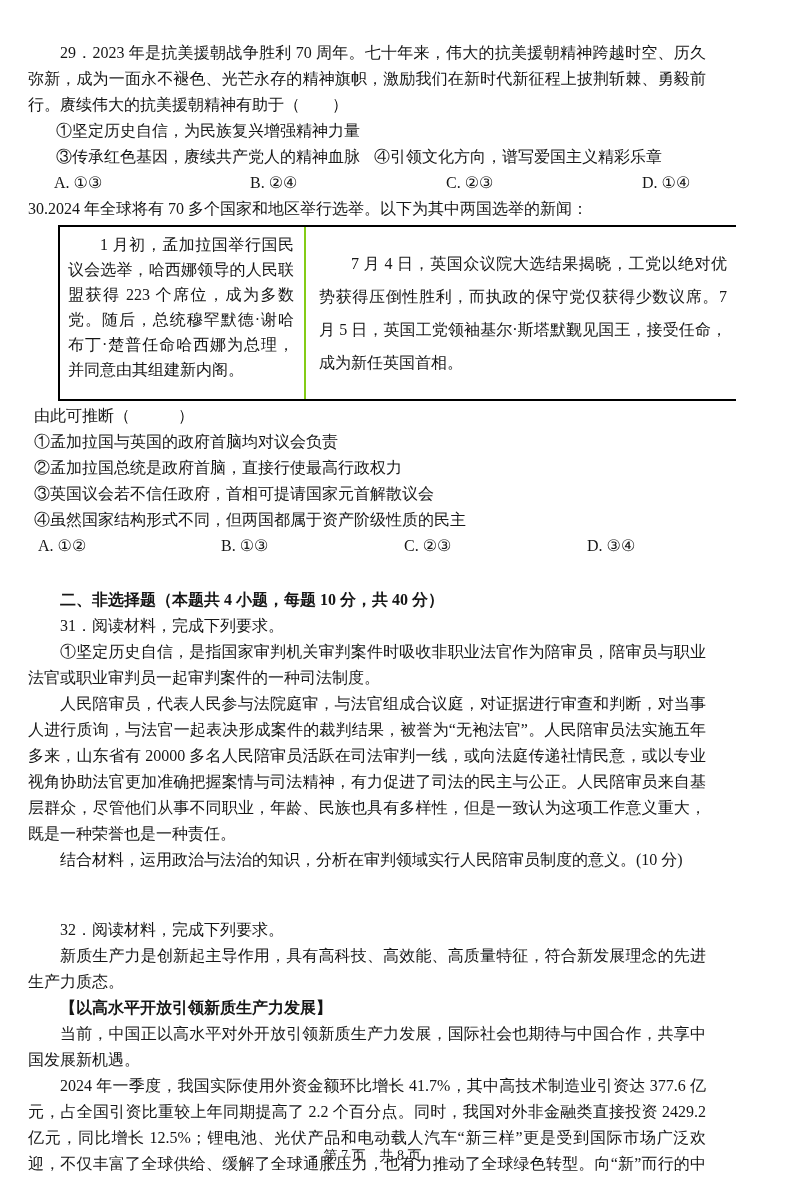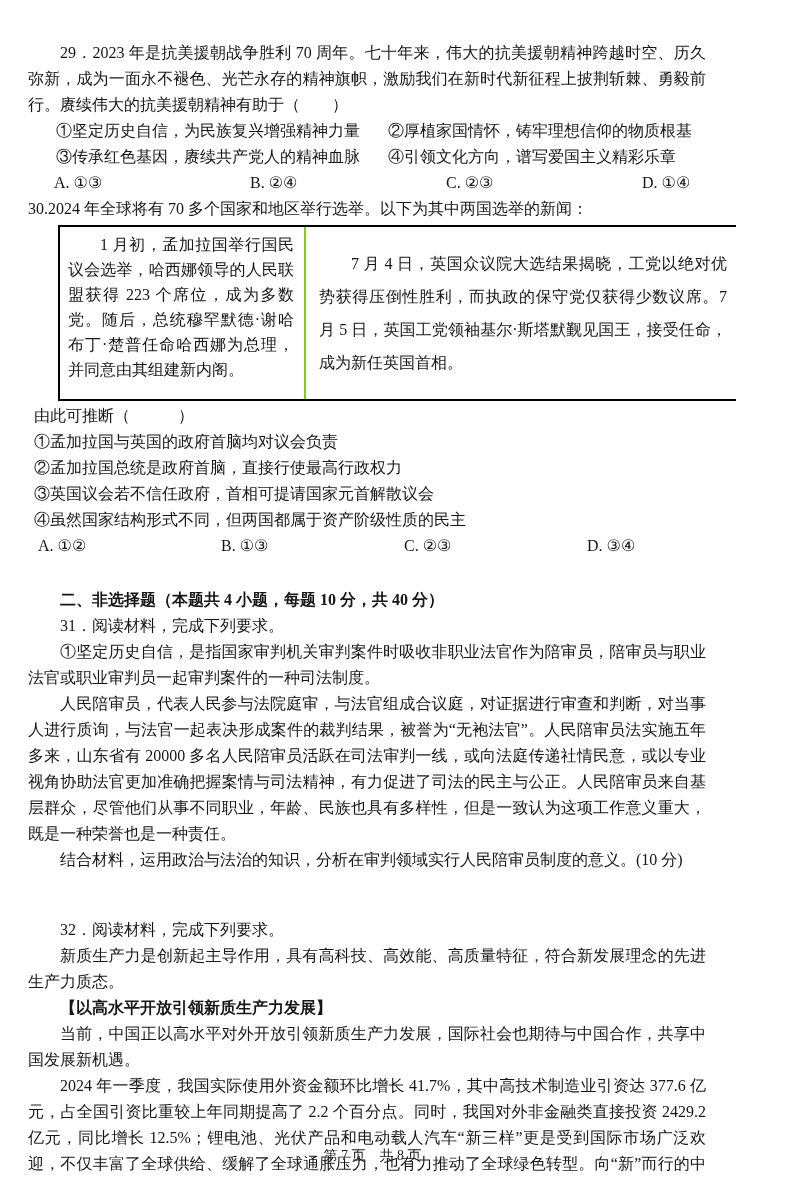--- a/index.html
+++ b/index.html
@@ -19,21 +19,21 @@
     font-size: 16px;
     line-height: 26px;
     text-align: justify;
   }
   .indent2 { text-indent: 2em; }
   .bold { font-weight: bold; }
 
   
   .pair-row {
     display: flex;
-    gap: 28px;
+    gap: 14px;
     margin-left: 28px;
     font-size: 16px;
     line-height: 26px;
     white-space: nowrap;
     text-align: right;
   }
 
   
   .choices {
     display: flex;
@@ -91,21 +91,20 @@
 </style>
 </head>
 <body>
 
 <div class="page">
 
   <section>
     <p class="para indent2">29．2023 年是抗美援朝战争胜利 70 周年。七十年来，伟大的抗美援朝精神跨越时空、历久弥新，成为一面永不褪色、光芒永存的精神旗帜，激励我们在新时代新征程上披荆斩棘、勇毅前行。赓续伟大的抗美援朝精神有助于（　　）</p>
     <div class="pair-row">
       <span>①坚定历史自信，为民族复兴增强精神力量</span>
-      <span>②厚植家国情怀，铸牢理想信仰的物质根基</span>
     </div>
     <div class="pair-row">
       <span>③传承红色基因，赓续共产党人的精神血脉</span>
       <span>④引领文化方向，谱写爱国主义精彩乐章</span>
     </div>
     <div class="choices q29">
       <span class="choice">A. ①③</span>
       <span class="choice">B. ②④</span>
       <span class="choice">C. ②③</span>
       <span class="choice">D. ①④</span>

